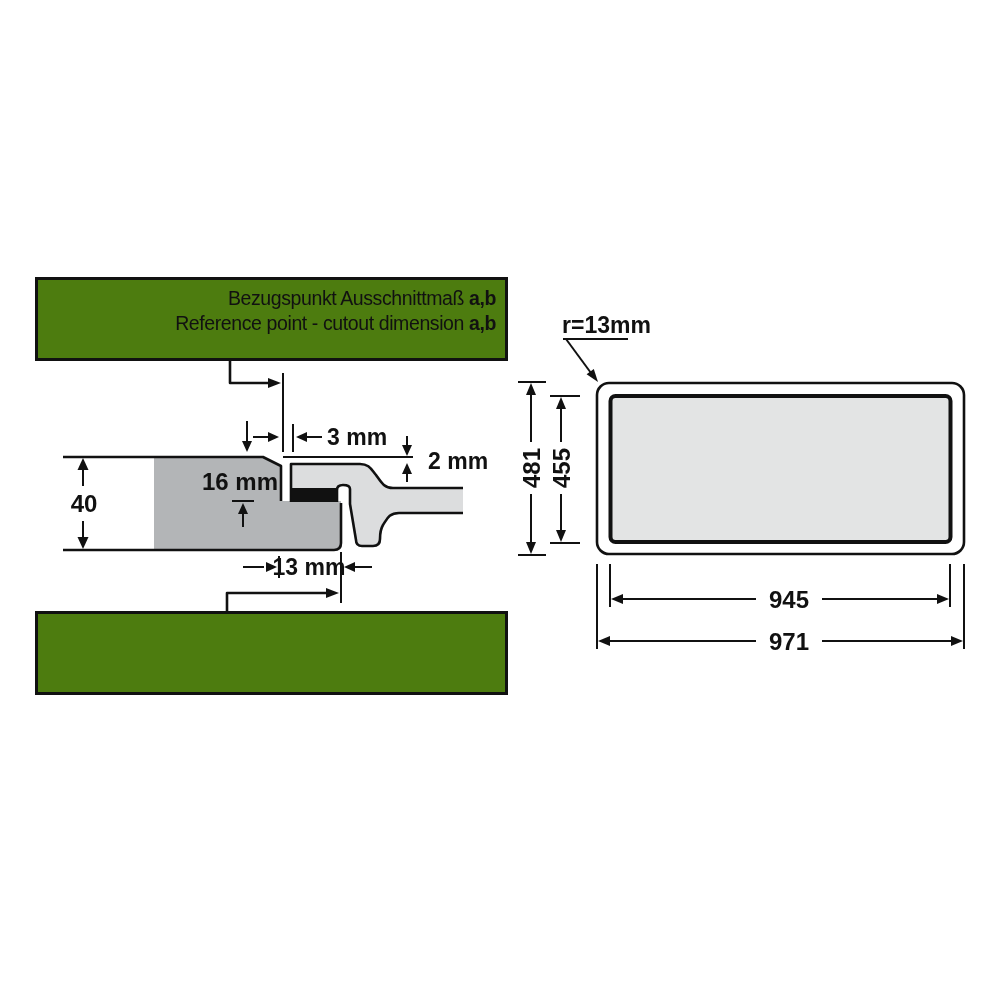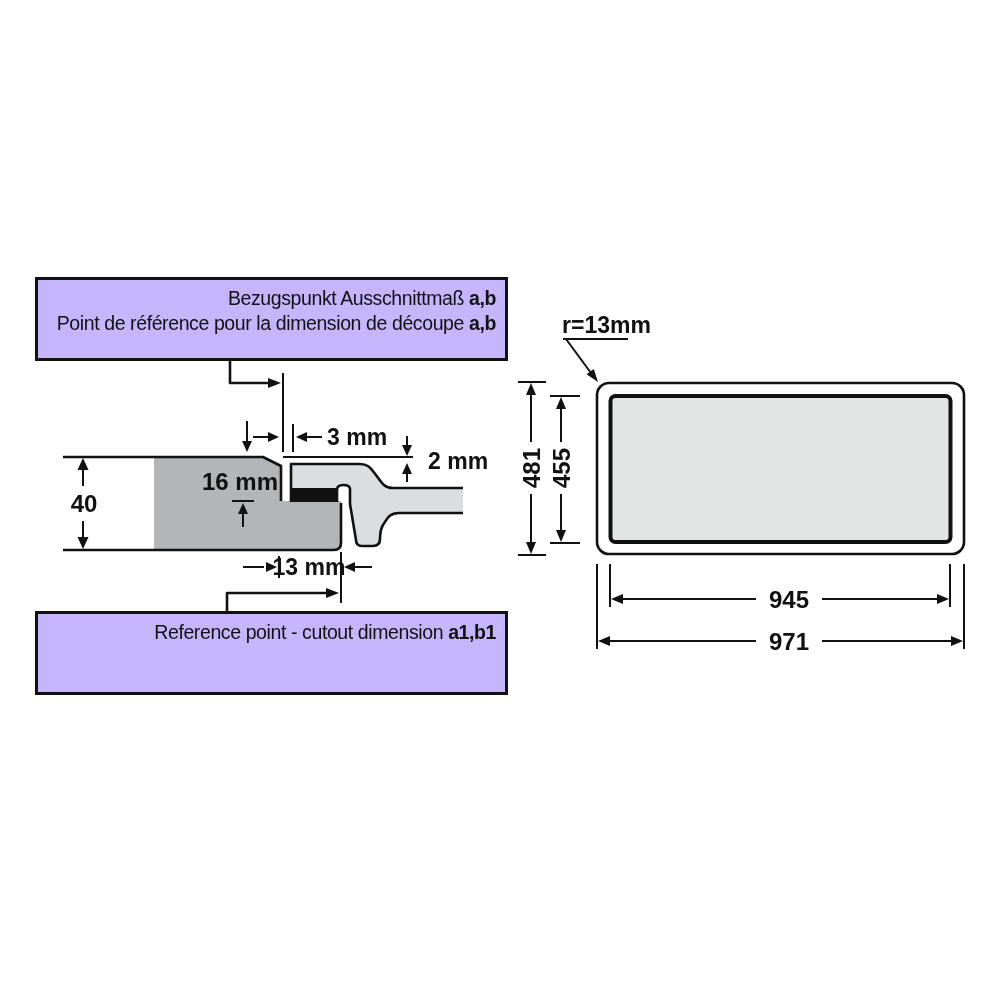--- a/index.html
+++ b/index.html
@@ -3,21 +3,21 @@
 <meta charset="utf-8">
 <style>
   html,body{margin:0;padding:0;background:#ffffff;}
   .canvas{
     position:relative;width:1000px;height:1000px;background:#ffffff;
     font-family:"Liberation Sans", sans-serif;color:#111;overflow:hidden;
   }
   svg{position:absolute;left:0;top:0;}
   .note-box{
     position:absolute;left:35px;width:473px;height:84px;box-sizing:border-box;
-    border:3.5px solid #111;background:#c4b5fd;text-align:right;
+    border:3.5px solid #111;background:#4d7c0f;text-align:right;
     padding:6px 9px 0 6px;font-size:19.5px;letter-spacing:-0.4px;line-height:24.5px;
     white-space:nowrap;
   }
   .note-box .ln{display:block;}
   .note-box b{font-weight:bold;}
   .dimtxt{font-weight:bold;font-size:24px;fill:#111;}
   .dimtxt-s{font-weight:bold;font-size:23px;fill:#111;}
 </style>
 </head>
 <body>
@@ -145,20 +145,19 @@
         <line x1="608" y1="641" x2="756" y2="641" stroke="#111" stroke-width="2"></line>
         <text class="dimtxt" x="789" y="641" text-anchor="middle" dominant-baseline="central">971</text>
         <line x1="822" y1="641" x2="953" y2="641" stroke="#111" stroke-width="2"></line>
         <polygon points="963,641 951,636 951,646" fill="#111"></polygon>
       </g>
     </g>
   </svg>
 
   <div class="note-box" style="top:277px;">
     <span class="ln"><span>Bezugspunkt Ausschnittmaß </span><b>a,b</b></span>
-    <span class="ln"><span>Point de référence pour la dimension de découpe </span><b>a,b</b></span>
+    <span class="ln"><span>Reference point - cutout dimension </span><b>a,b</b></span>
   </div>
 
   <div class="note-box" style="top:611px;">
-    <span class="ln"><span>Reference point - cutout dimension </span><b>a1,b1</b></span>
   </div>
 
 </div>
 
 </body></html>

